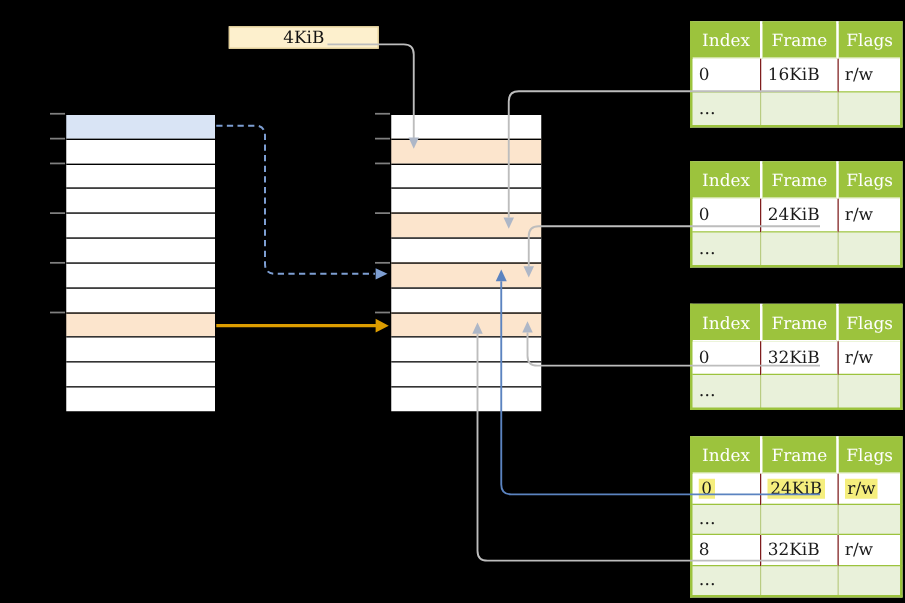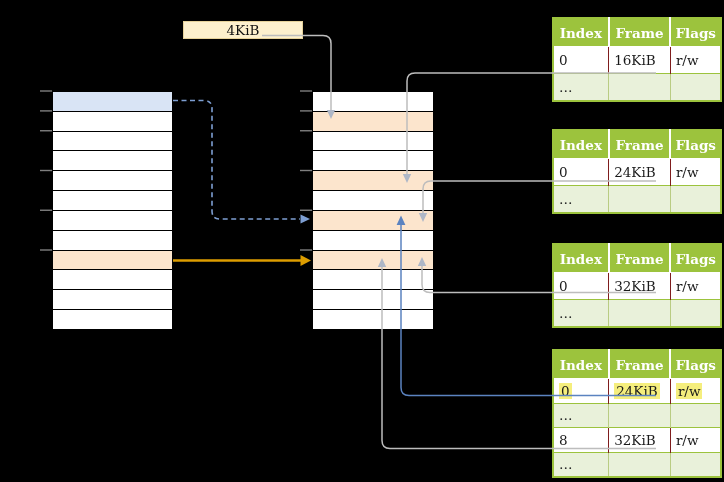--- a/index.html
+++ b/index.html
@@ -32,21 +32,21 @@
 
   
   .ptable {
     position:absolute; left:552px; width:170px; table-layout:fixed;
     border-collapse:collapse; background:var(--cell-white,#fff);
     border:2px solid var(--green,#9cc33d);
     font-size:13.5px; color:#1a1a1a;
   }
   .ptable col.c-index { width:55px; } .ptable col.c-frame { width:61px; } .ptable col.c-flags { width:50px; }
   .ptable th {
-    background:var(--green,#9cc33d); color:#fff; font-weight:bold;
+    background:var(--green,#9cc33d); color:#fff; font-weight:normal;
     height:27px; padding:0 2px; text-align:center;
     border-left:2px solid #fff; border-bottom:1px solid #fff;
   }
   .ptable th:first-child { border-left:none; }
   .ptable td {
     height:26px; padding:0 3px 0 5px; vertical-align:middle;
     border-top:1px solid var(--green,#9cc33d);
   }
   .ptable tr.val td + td  { border-left:1px solid #7f1d1d; }
   .ptable tr.dots td      { background:var(--green-light,#e9f1da); }

